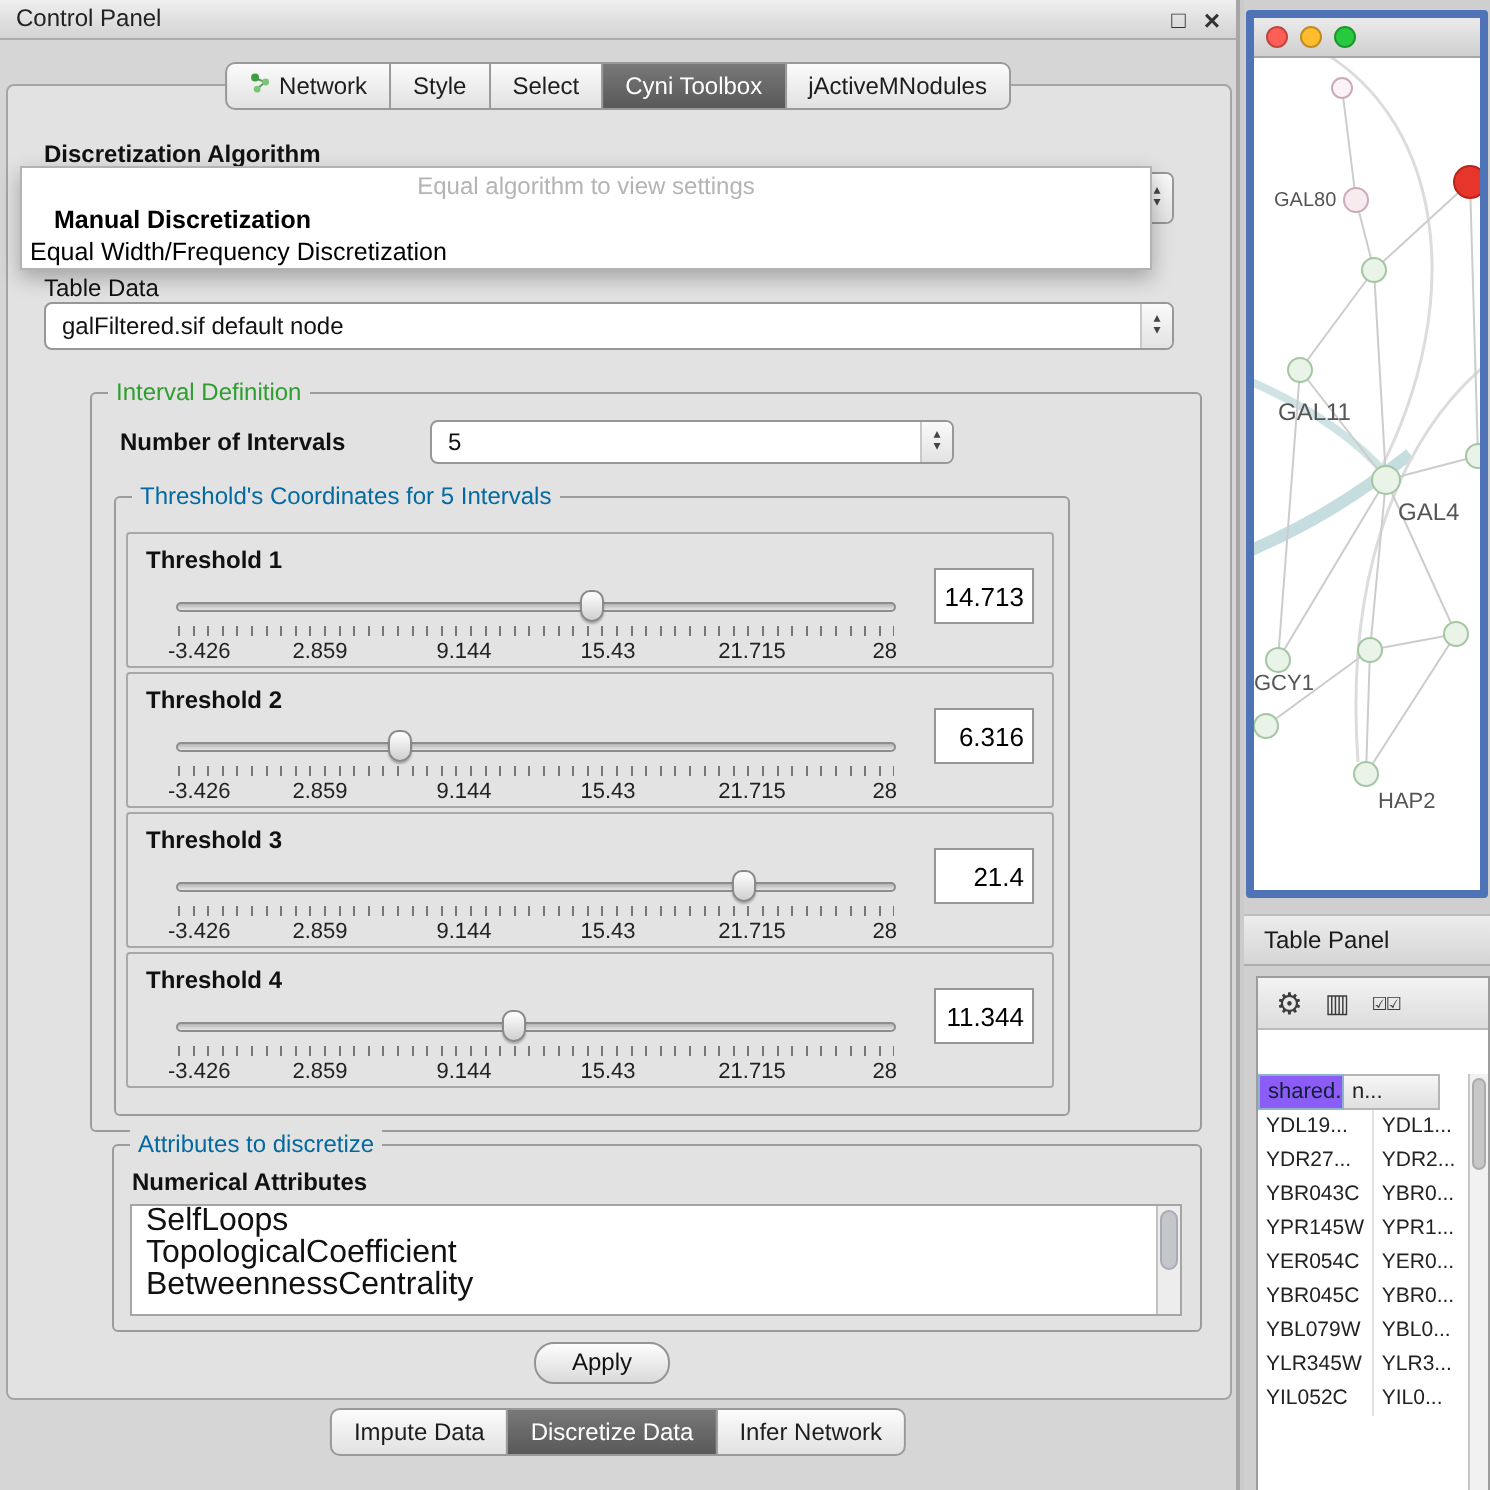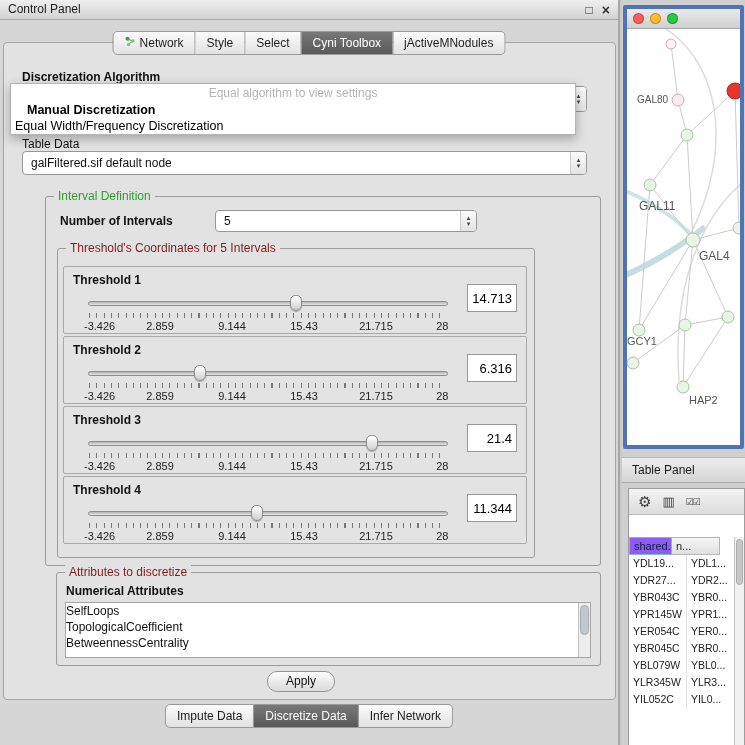--- a/index.html
+++ b/index.html
@@ -39,21 +39,21 @@
 
   .tabledata-label { position:absolute; left:22px; top:137px; font-size:12px; color:#111; }
   .tabledata-combo { left:22px; top:151px; width:565px; height:24px;justify-content:flex-end; }
 
   
   .groupbox { position:absolute; border:1px solid #9c9c9c; border-radius:3px; }
   .groupbox > .legend { position:absolute; top:-8px; left:8px; background:#e2e2e2; padding:0 4px; font-size:12px; white-space:nowrap; }
   .gb-interval { left:45px; top:196px; width:556px; height:370px; }
   .gb-interval > .legend { color:#2e9e2e; }
   .gb-thresholds { left:57px; top:248px; width:478px; height:310px; }
-  .gb-thresholds > .legend, .gb-attrs > .legend { color:#7f1d1d; }
+  .gb-thresholds > .legend, .gb-attrs > .legend { color:#0369a1; }
   .gb-attrs { left:56px; top:572px; width:545px; height:94px; }
 
   .ni-label { position:absolute; left:60px; top:214px; font-size:12px; font-weight:bold; color:#111; }
   .ni-combo { left:215px; top:210px; width:262px; height:22px; }
 
   
   .th-box { position:absolute; left:63px; width:464px; height:68px; border:1px solid #a8a8a8; border-radius:2px; background:#e3e3e3; }
   .th-label { position:absolute; left:9px; top:6px; font-size:12px; font-weight:bold; color:#111; }
   .slider { position:absolute; left:24px; right:78px; top:27px; height:38px; }
   .track { position:absolute; left:0; right:0; top:7px; height:5px; background:linear-gradient(#b4b4b4,#e6e6e6); border:1px solid #8d8d8d; border-radius:3px; }
@@ -61,21 +61,21 @@
   .ticks { position:absolute; left:1px; right:1px; top:19px; height:5px; background:repeating-linear-gradient(to right,#777 0,#777 1px,transparent 1px,transparent 7.3px); }
   .tick-labels { position:absolute; left:0; right:0; top:26px; height:12px; }
   .tick-labels span { position:absolute; transform:translateX(-50%); font-size:11px; color:#222; white-space:nowrap; }
   .tick-labels span.first { transform:translateX(-4px); }
   .tick-labels span.last { transform:translateX(-96%); }
   .th-value { position:absolute; right:9px; top:17px; width:50px; height:28px; background:#fff; border:1px solid #979797; font-size:13px; color:#000; text-align:right; line-height:27px; padding-right:4px; }
 
   
   .attrs-title { position:absolute; left:9px; top:11px; font-size:12px; font-weight:bold; color:#111; }
   .listbox { position:absolute; left:8px; right:9px; top:29px; height:56px; background:#fff; border:1px solid #a5a5a5; overflow:hidden; }
-  .attr-item { font-size:12px; color:#111; line-height:16px; padding-left:0; white-space:nowrap; }
+  .attr-item { font-size:16px; color:#111; line-height:16px; padding-left:7px; white-space:nowrap; }
   .list-scrollbar { position:absolute; right:0; top:0; bottom:0; width:12px; background:#ededed; border-left:1px solid #c2c2c2; }
   .list-scrollbar .sthumb { position:absolute; left:1px; right:1px; top:2px; height:30px; background:#c3c7cc; border:1px solid #a9adb3; border-radius:5px; }
 
   .apply-btn { position:absolute; left:267px; top:671px; width:68px; height:21px; background:linear-gradient(#fdfdfd,#dadada); border:1px solid #949494; border-radius:10px; font-size:12px; color:#111; font-family:"Liberation Sans",sans-serif; text-align:center; line-height:19px; cursor:default; }
 
   
   .right-col { position:absolute; left:622px; top:0; width:123px; height:745px; background:#cfcfcf; }
 
   .net-window { position:absolute; left:1px; top:5px; width:121px; height:444px; border:4px solid #4e73b6; border-radius:2px; background:#fff; overflow:hidden; }
   .net-titlebar { height:20px; background:linear-gradient(#ebebeb,#cfcfcf); border-bottom:1px solid #a8a8a8; display:flex; align-items:center; gap:6px; padding-left:6px; }

